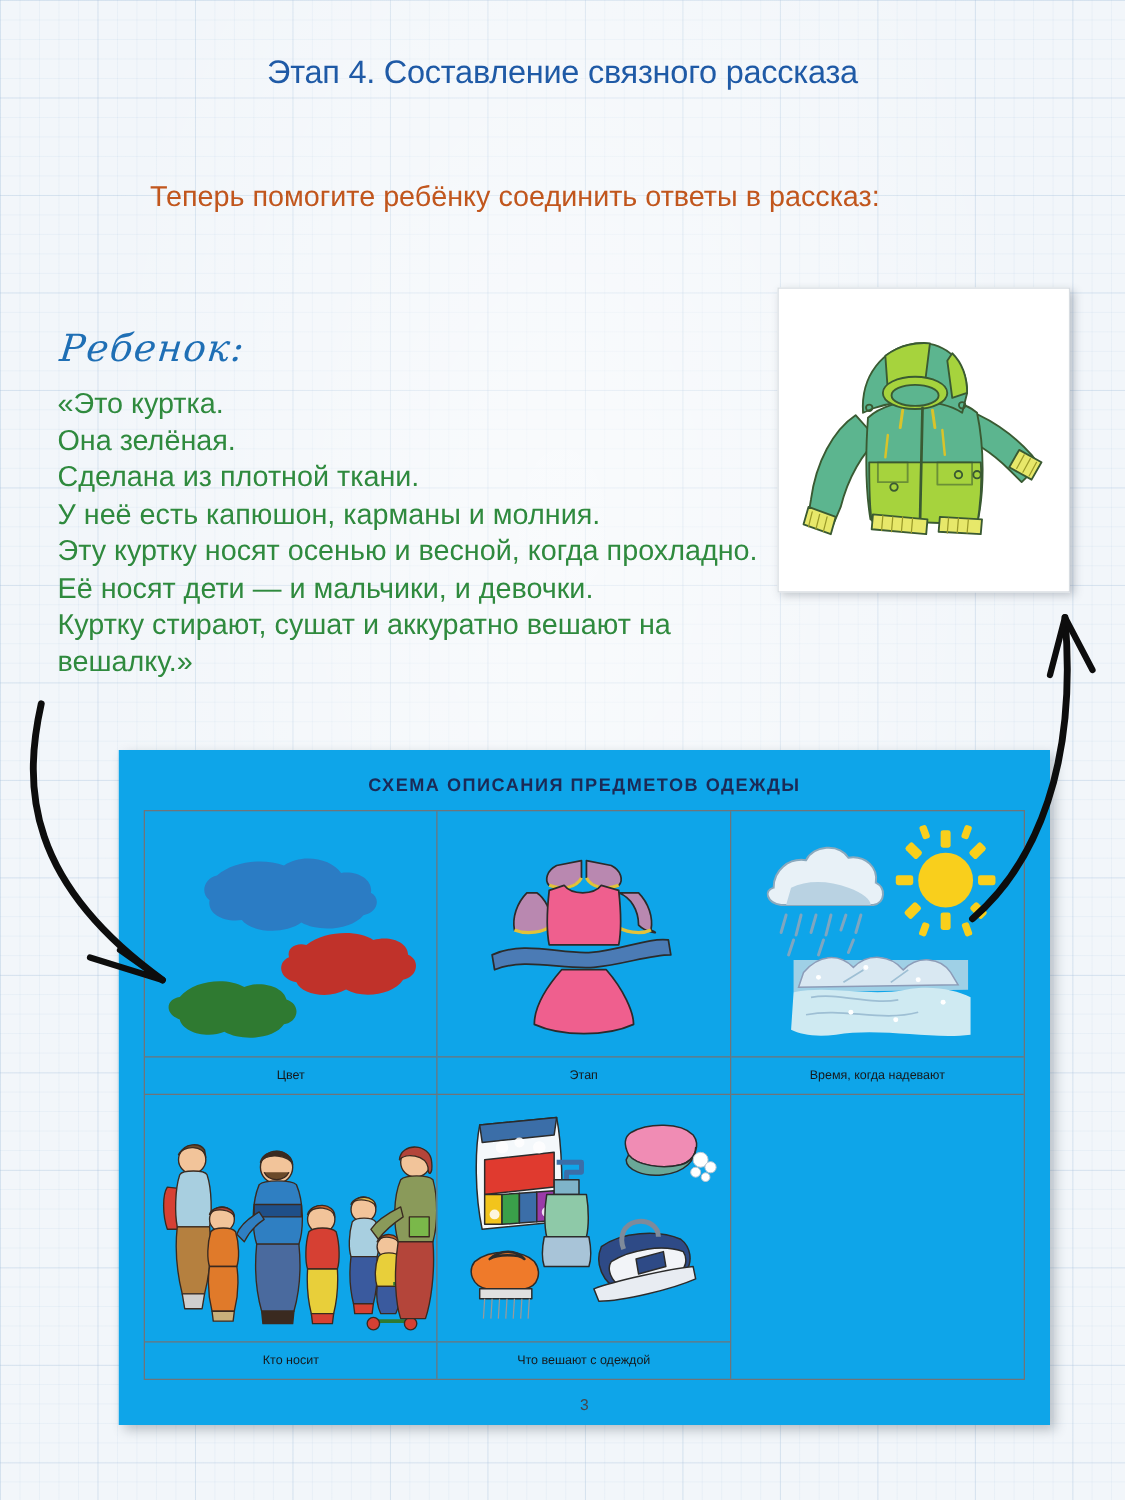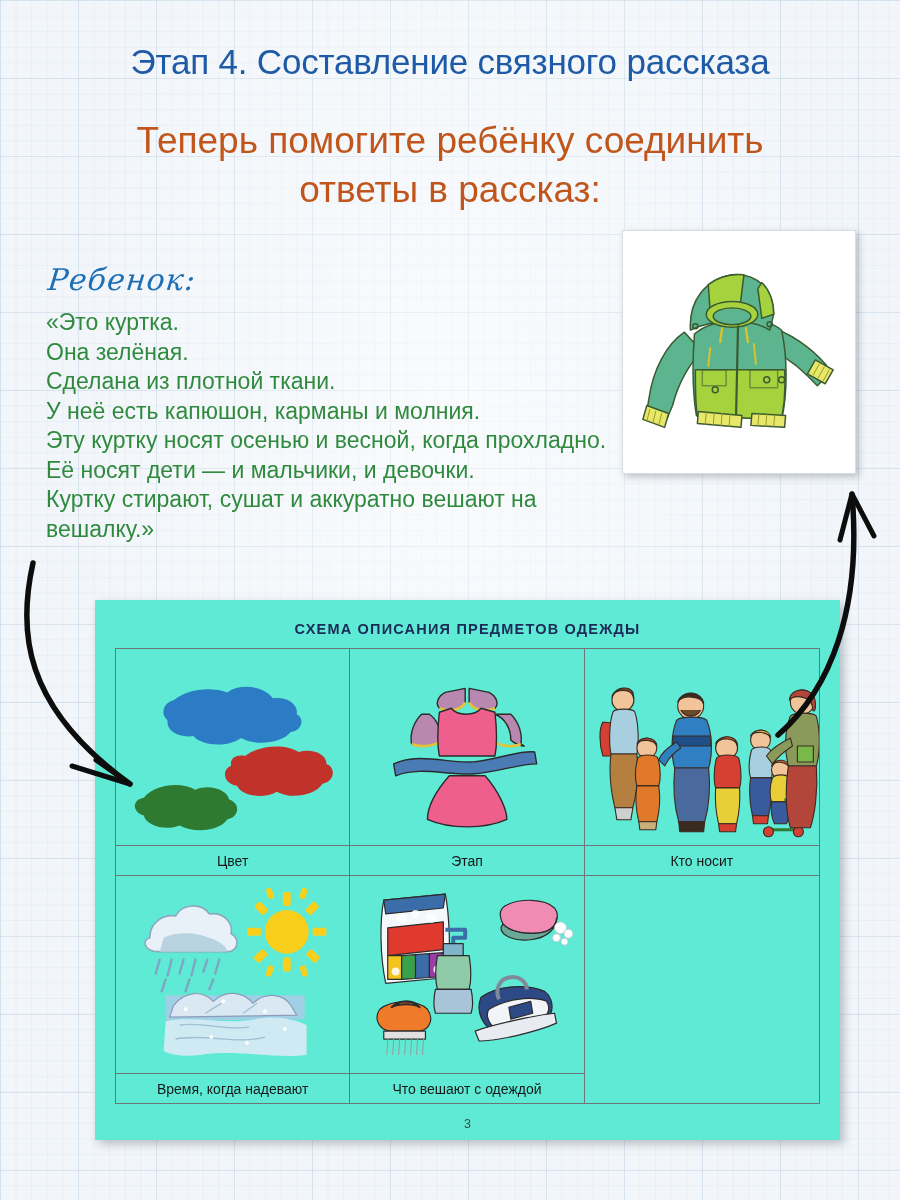--- a/index.html
+++ b/index.html
@@ -25,31 +25,30 @@
     background: radial-gradient(ellipse at 50% 35%, rgba(255,255,255,0.55) 0%, rgba(255,255,255,0.0) 62%);
     pointer-events: none;
   }
 
   
   .title {
     position: absolute;
     left: 0; right: 0; top: 42px;
     text-align: center;
     color: #1f5aa6;
-    font-size: 35px;
+    font-size: 26px;
     font-weight: 400;
     letter-spacing: -0.2px;
     white-space: nowrap;
   }
   .subtitle {
     position: absolute;
-    left: 120px; width: 660px; top: 116px;
-    text-align: center;
+    left: 120px; width: 660px; top: 142px;
     color: #c1561d;
-    font-size: 37px;
+    font-size: 23px;
     font-weight: 400;
     line-height: 1.33;
   }
 
   
   .child-label {
     position: absolute;
     left: 48px; top: 262px;
     color: #1f6fb5;
     font-size: 30px;
@@ -77,21 +76,21 @@
     border: 1px solid #d8dde2;
     box-shadow: 3px 3px 7px rgba(60,70,85,0.30);
   }
   .jacket-svg { width: 100%; height: 100%; display: block; }
 
   
   .scheme-card {
     position: absolute;
     left: 95px; top: 600px;
     width: 745px; height: 540px;
-    background: #5eead4;
+    background: #0ea5e9;
     box-shadow: 4px 4px 9px rgba(60,70,85,0.32);
   }
   .scheme-title {
     text-align: center;
     color: #1b2a56;
     font-size: 14.5px;
     font-weight: bold;
     letter-spacing: 1.2px;
     margin-top: 21px;
   }
@@ -111,21 +110,21 @@
     position: relative;
   }
   .cell:nth-child(3n) { border-right: none; }
   .cell:nth-child(n+4) { border-bottom: none; }
   .cell-art { flex: 1; position: relative; overflow: hidden; }
   .cell-art svg { width: 100%; height: 100%; display: block; }
   .cell-label {
     height: 30px;
     border-top: 1px solid #6f7479;
     display: flex; align-items: center; justify-content: center;
-    font-size: 14px; color: #16181a;
+    font-size: 10px; color: #16181a;
   }
   .page-num {
     position: absolute;
     left: 0; right: 0; bottom: 9px;
     text-align: center;
     font-size: 12.5px; color: #44484c;
   }
 
   
   .arrow-layer {
@@ -239,84 +238,20 @@
             <path d="M100 124 L136 124 C150 140 158 158 158 168 C136 178 100 178 78 168 C78 156 86 140 100 124 Z" fill="#ef5f8e"></path>
           </g>
         </svg>
       </div>
       <div class="cell-label">Этап</div>
     </div>
 
     <div class="cell">
       <div class="cell-art">
         <svg viewBox="0 0 235 190">
-          <g stroke="#3a2a20" stroke-width="1.1" stroke-linejoin="round">
-
-            <path d="M18 70 C14 76 14 92 18 104 L30 104 C30 92 32 78 36 72 Z" fill="#d64033"></path>
-            <circle cx="38" cy="48" r="11" fill="#f2c49a"></circle>
-            <path d="M27 44 C30 36 48 36 49 46 L48 40 C44 34 32 34 27 44 Z" fill="#6b4a2a"></path>
-            <path d="M28 60 C30 56 48 56 50 60 C54 72 54 92 52 102 L26 102 C24 92 24 72 28 60 Z" fill="#a8cfe0"></path>
-            <path d="M26 102 L52 102 C54 120 52 140 48 156 L30 156 C26 140 24 120 26 102 Z" fill="#b5803f"></path>
-            <path d="M30 156 L48 156 L46 168 L32 168 Z" fill="#cfcfcf"></path>
-
-            <circle cx="62" cy="96" r="10" fill="#f2c49a"></circle>
-            <path d="M52 92 C54 84 72 84 72 94 C70 88 56 86 52 92 Z" fill="#b4453a"></path>
-            <path d="M53 106 C56 102 70 102 73 106 C76 116 76 128 74 134 L52 134 C50 128 50 116 53 106 Z" fill="#e07a2a"></path>
-            <path d="M52 134 L74 134 C76 148 74 162 72 170 L54 170 C52 162 50 148 52 134 Z" fill="#e07a2a"></path>
-            <path d="M54 170 L72 170 L71 178 L55 178 Z" fill="#c9b07a"></path>
-
-            <circle cx="106" cy="54" r="13" fill="#f2c49a"></circle>
-            <path d="M93 50 C96 38 118 38 119 52 C117 44 98 42 93 50 Z" fill="#3a2a20"></path>
-            <path d="M96 58 C100 66 112 66 116 58" fill="#6b4a2a"></path>
-            <path d="M92 68 C96 64 118 64 122 68 C128 82 128 104 124 116 L90 116 C86 104 86 82 92 68 Z" fill="#2f7fc2"></path>
-            <path d="M88 84 L126 84 L126 94 L88 94 Z" fill="#1f4f88"></path>
-            <path d="M90 116 L124 116 C126 136 124 156 120 170 L94 170 C90 156 88 136 90 116 Z" fill="#4a6a9e"></path>
-            <path d="M94 170 L120 170 L119 180 L95 180 Z" fill="#3a2a20"></path>
-            <path d="M92 90 C82 96 76 102 74 108 L80 114 C84 106 90 100 96 96 Z" fill="#2f7fc2"></path>
-
-            <circle cx="142" cy="96" r="11" fill="#f2c49a"></circle>
-            <path d="M131 92 C134 82 153 82 153 94 C151 86 136 84 131 92 Z" fill="#c9602a"></path>
-            <path d="M132 106 C136 102 150 102 154 106 C157 116 157 130 155 136 L131 136 C129 130 129 116 132 106 Z" fill="#d64033"></path>
-            <path d="M131 136 L155 136 C156 152 154 164 152 172 L134 172 C132 164 130 152 131 136 Z" fill="#e8cf3a"></path>
-            <path d="M134 172 L152 172 L151 180 L135 180 Z" fill="#d64033"></path>
-
-            <circle cx="176" cy="88" r="10" fill="#f2c49a"></circle>
-            <path d="M166 84 C169 76 186 76 186 86 C184 80 170 78 166 84 Z" fill="#e0b84a"></path>
-            <path d="M167 98 C170 94 183 94 186 98 C189 108 189 120 187 126 L166 126 C164 120 164 108 167 98 Z" fill="#a8cfe0"></path>
-            <path d="M166 126 L187 126 C188 142 186 156 184 164 L168 164 C166 156 164 142 166 126 Z" fill="#3a5a9e"></path>
-            <path d="M168 164 L184 164 L183 172 L169 172 Z" fill="#d64033"></path>
-
-            <circle cx="196" cy="118" r="9" fill="#f2c49a"></circle>
-            <path d="M187 114 C190 106 205 106 205 116 C203 110 191 108 187 114 Z" fill="#c9602a"></path>
-            <path d="M188 126 C191 122 202 122 205 126 C207 134 207 144 205 150 L187 150 C185 144 185 134 188 126 Z" fill="#e8cf3a"></path>
-            <path d="M187 150 L205 150 C206 160 204 168 202 172 L190 172 C188 168 186 160 187 150 Z" fill="#3a5a9e"></path>
-
-            <g fill="none" stroke="#2f7a31" stroke-width="3">
-              <path d="M182 178 L214 178"></path>
-              <path d="M212 178 L212 148"></path>
-              <path d="M200 148 L220 148"></path>
-            </g>
-            <circle cx="184" cy="180" r="5" fill="#d64033"></circle>
-            <circle cx="214" cy="180" r="5" fill="#d64033"></circle>
-
-            <circle cx="218" cy="50" r="12" fill="#f2c49a"></circle>
-            <path d="M205 48 C206 34 230 34 231 50 C232 60 228 62 228 54 C226 44 210 42 205 48 Z" fill="#b4453a"></path>
-            <path d="M206 64 C210 60 228 60 232 64 C236 78 236 100 232 114 L204 114 C200 100 200 78 206 64 Z" fill="#8a9a5a"></path>
-            <path d="M204 114 L232 114 C234 140 230 164 226 176 L206 176 C202 164 200 140 204 114 Z" fill="#b4453a"></path>
-            <path d="M206 86 C194 92 186 98 182 104 L188 112 C194 104 202 98 208 94 Z" fill="#8a9a5a"></path>
-            <path d="M213 94 L229 94 L229 110 L213 110 Z" fill="#7ab84a"></path>
-          </g>
-        </svg>
-      </div>
-      <div class="cell-label">Кто носит</div>
-    </div>
-
-    <div class="cell">
-      <div class="cell-art">
-        <svg viewBox="0 0 235 190">
 
           <g fill="#f9cf1c">
             <circle cx="172" cy="52" r="22"></circle>
             <g>
               <rect x="168" y="12" width="8" height="14" rx="2"></rect>
               <rect x="168" y="78" width="8" height="14" rx="2"></rect>
               <rect x="132" y="48" width="14" height="8" rx="2"></rect>
               <rect x="198" y="48" width="14" height="8" rx="2"></rect>
               <rect x="142" y="22" width="8" height="13" rx="2" transform="rotate(-45 146 28)"></rect>
               <rect x="194" y="22" width="8" height="13" rx="2" transform="rotate(45 198 28)"></rect>
@@ -364,20 +299,84 @@
             </g>
           </g>
         </svg>
       </div>
       <div class="cell-label">Время, когда надевают</div>
     </div>
 
     <div class="cell">
       <div class="cell-art">
         <svg viewBox="0 0 235 190">
+          <g stroke="#3a2a20" stroke-width="1.1" stroke-linejoin="round">
+
+            <path d="M18 70 C14 76 14 92 18 104 L30 104 C30 92 32 78 36 72 Z" fill="#d64033"></path>
+            <circle cx="38" cy="48" r="11" fill="#f2c49a"></circle>
+            <path d="M27 44 C30 36 48 36 49 46 L48 40 C44 34 32 34 27 44 Z" fill="#6b4a2a"></path>
+            <path d="M28 60 C30 56 48 56 50 60 C54 72 54 92 52 102 L26 102 C24 92 24 72 28 60 Z" fill="#a8cfe0"></path>
+            <path d="M26 102 L52 102 C54 120 52 140 48 156 L30 156 C26 140 24 120 26 102 Z" fill="#b5803f"></path>
+            <path d="M30 156 L48 156 L46 168 L32 168 Z" fill="#cfcfcf"></path>
+
+            <circle cx="62" cy="96" r="10" fill="#f2c49a"></circle>
+            <path d="M52 92 C54 84 72 84 72 94 C70 88 56 86 52 92 Z" fill="#b4453a"></path>
+            <path d="M53 106 C56 102 70 102 73 106 C76 116 76 128 74 134 L52 134 C50 128 50 116 53 106 Z" fill="#e07a2a"></path>
+            <path d="M52 134 L74 134 C76 148 74 162 72 170 L54 170 C52 162 50 148 52 134 Z" fill="#e07a2a"></path>
+            <path d="M54 170 L72 170 L71 178 L55 178 Z" fill="#c9b07a"></path>
+
+            <circle cx="106" cy="54" r="13" fill="#f2c49a"></circle>
+            <path d="M93 50 C96 38 118 38 119 52 C117 44 98 42 93 50 Z" fill="#3a2a20"></path>
+            <path d="M96 58 C100 66 112 66 116 58" fill="#6b4a2a"></path>
+            <path d="M92 68 C96 64 118 64 122 68 C128 82 128 104 124 116 L90 116 C86 104 86 82 92 68 Z" fill="#2f7fc2"></path>
+            <path d="M88 84 L126 84 L126 94 L88 94 Z" fill="#1f4f88"></path>
+            <path d="M90 116 L124 116 C126 136 124 156 120 170 L94 170 C90 156 88 136 90 116 Z" fill="#4a6a9e"></path>
+            <path d="M94 170 L120 170 L119 180 L95 180 Z" fill="#3a2a20"></path>
+            <path d="M92 90 C82 96 76 102 74 108 L80 114 C84 106 90 100 96 96 Z" fill="#2f7fc2"></path>
+
+            <circle cx="142" cy="96" r="11" fill="#f2c49a"></circle>
+            <path d="M131 92 C134 82 153 82 153 94 C151 86 136 84 131 92 Z" fill="#c9602a"></path>
+            <path d="M132 106 C136 102 150 102 154 106 C157 116 157 130 155 136 L131 136 C129 130 129 116 132 106 Z" fill="#d64033"></path>
+            <path d="M131 136 L155 136 C156 152 154 164 152 172 L134 172 C132 164 130 152 131 136 Z" fill="#e8cf3a"></path>
+            <path d="M134 172 L152 172 L151 180 L135 180 Z" fill="#d64033"></path>
+
+            <circle cx="176" cy="88" r="10" fill="#f2c49a"></circle>
+            <path d="M166 84 C169 76 186 76 186 86 C184 80 170 78 166 84 Z" fill="#e0b84a"></path>
+            <path d="M167 98 C170 94 183 94 186 98 C189 108 189 120 187 126 L166 126 C164 120 164 108 167 98 Z" fill="#a8cfe0"></path>
+            <path d="M166 126 L187 126 C188 142 186 156 184 164 L168 164 C166 156 164 142 166 126 Z" fill="#3a5a9e"></path>
+            <path d="M168 164 L184 164 L183 172 L169 172 Z" fill="#d64033"></path>
+
+            <circle cx="196" cy="118" r="9" fill="#f2c49a"></circle>
+            <path d="M187 114 C190 106 205 106 205 116 C203 110 191 108 187 114 Z" fill="#c9602a"></path>
+            <path d="M188 126 C191 122 202 122 205 126 C207 134 207 144 205 150 L187 150 C185 144 185 134 188 126 Z" fill="#e8cf3a"></path>
+            <path d="M187 150 L205 150 C206 160 204 168 202 172 L190 172 C188 168 186 160 187 150 Z" fill="#3a5a9e"></path>
+
+            <g fill="none" stroke="#2f7a31" stroke-width="3">
+              <path d="M182 178 L214 178"></path>
+              <path d="M212 178 L212 148"></path>
+              <path d="M200 148 L220 148"></path>
+            </g>
+            <circle cx="184" cy="180" r="5" fill="#d64033"></circle>
+            <circle cx="214" cy="180" r="5" fill="#d64033"></circle>
+
+            <circle cx="218" cy="50" r="12" fill="#f2c49a"></circle>
+            <path d="M205 48 C206 34 230 34 231 50 C232 60 228 62 228 54 C226 44 210 42 205 48 Z" fill="#b4453a"></path>
+            <path d="M206 64 C210 60 228 60 232 64 C236 78 236 100 232 114 L204 114 C200 100 200 78 206 64 Z" fill="#8a9a5a"></path>
+            <path d="M204 114 L232 114 C234 140 230 164 226 176 L206 176 C202 164 200 140 204 114 Z" fill="#b4453a"></path>
+            <path d="M206 86 C194 92 186 98 182 104 L188 112 C194 104 202 98 208 94 Z" fill="#8a9a5a"></path>
+            <path d="M213 94 L229 94 L229 110 L213 110 Z" fill="#7ab84a"></path>
+          </g>
+        </svg>
+      </div>
+      <div class="cell-label">Кто носит</div>
+    </div>
+
+    <div class="cell">
+      <div class="cell-art">
+        <svg viewBox="0 0 235 190">
           <g stroke="#2b2b2b" stroke-width="1.2" stroke-linejoin="round">
 
             <path d="M34 20 L96 14 C100 34 102 76 98 98 L36 104 C30 76 30 40 34 20 Z" fill="#f4f8fb"></path>
             <path d="M34 20 L96 14 L94 28 L36 34 Z" fill="#3b6ea8"></path>
             <path d="M38 48 L94 42 L94 70 L38 76 Z" fill="#e03a2f"></path>
             <path d="M38 76 L52 76 L52 100 L38 100 Z" fill="#f2c41c"></path>
             <path d="M52 76 L66 75 L66 99 L52 100 Z" fill="#3aa04a"></path>
             <path d="M66 75 L80 74 L80 98 L66 99 Z" fill="#3b6ea8"></path>
             <path d="M80 74 L94 73 L94 97 L80 98 Z" fill="#9a3ba8"></path>
             <g fill="#ffffff" stroke="none" opacity="0.85">

